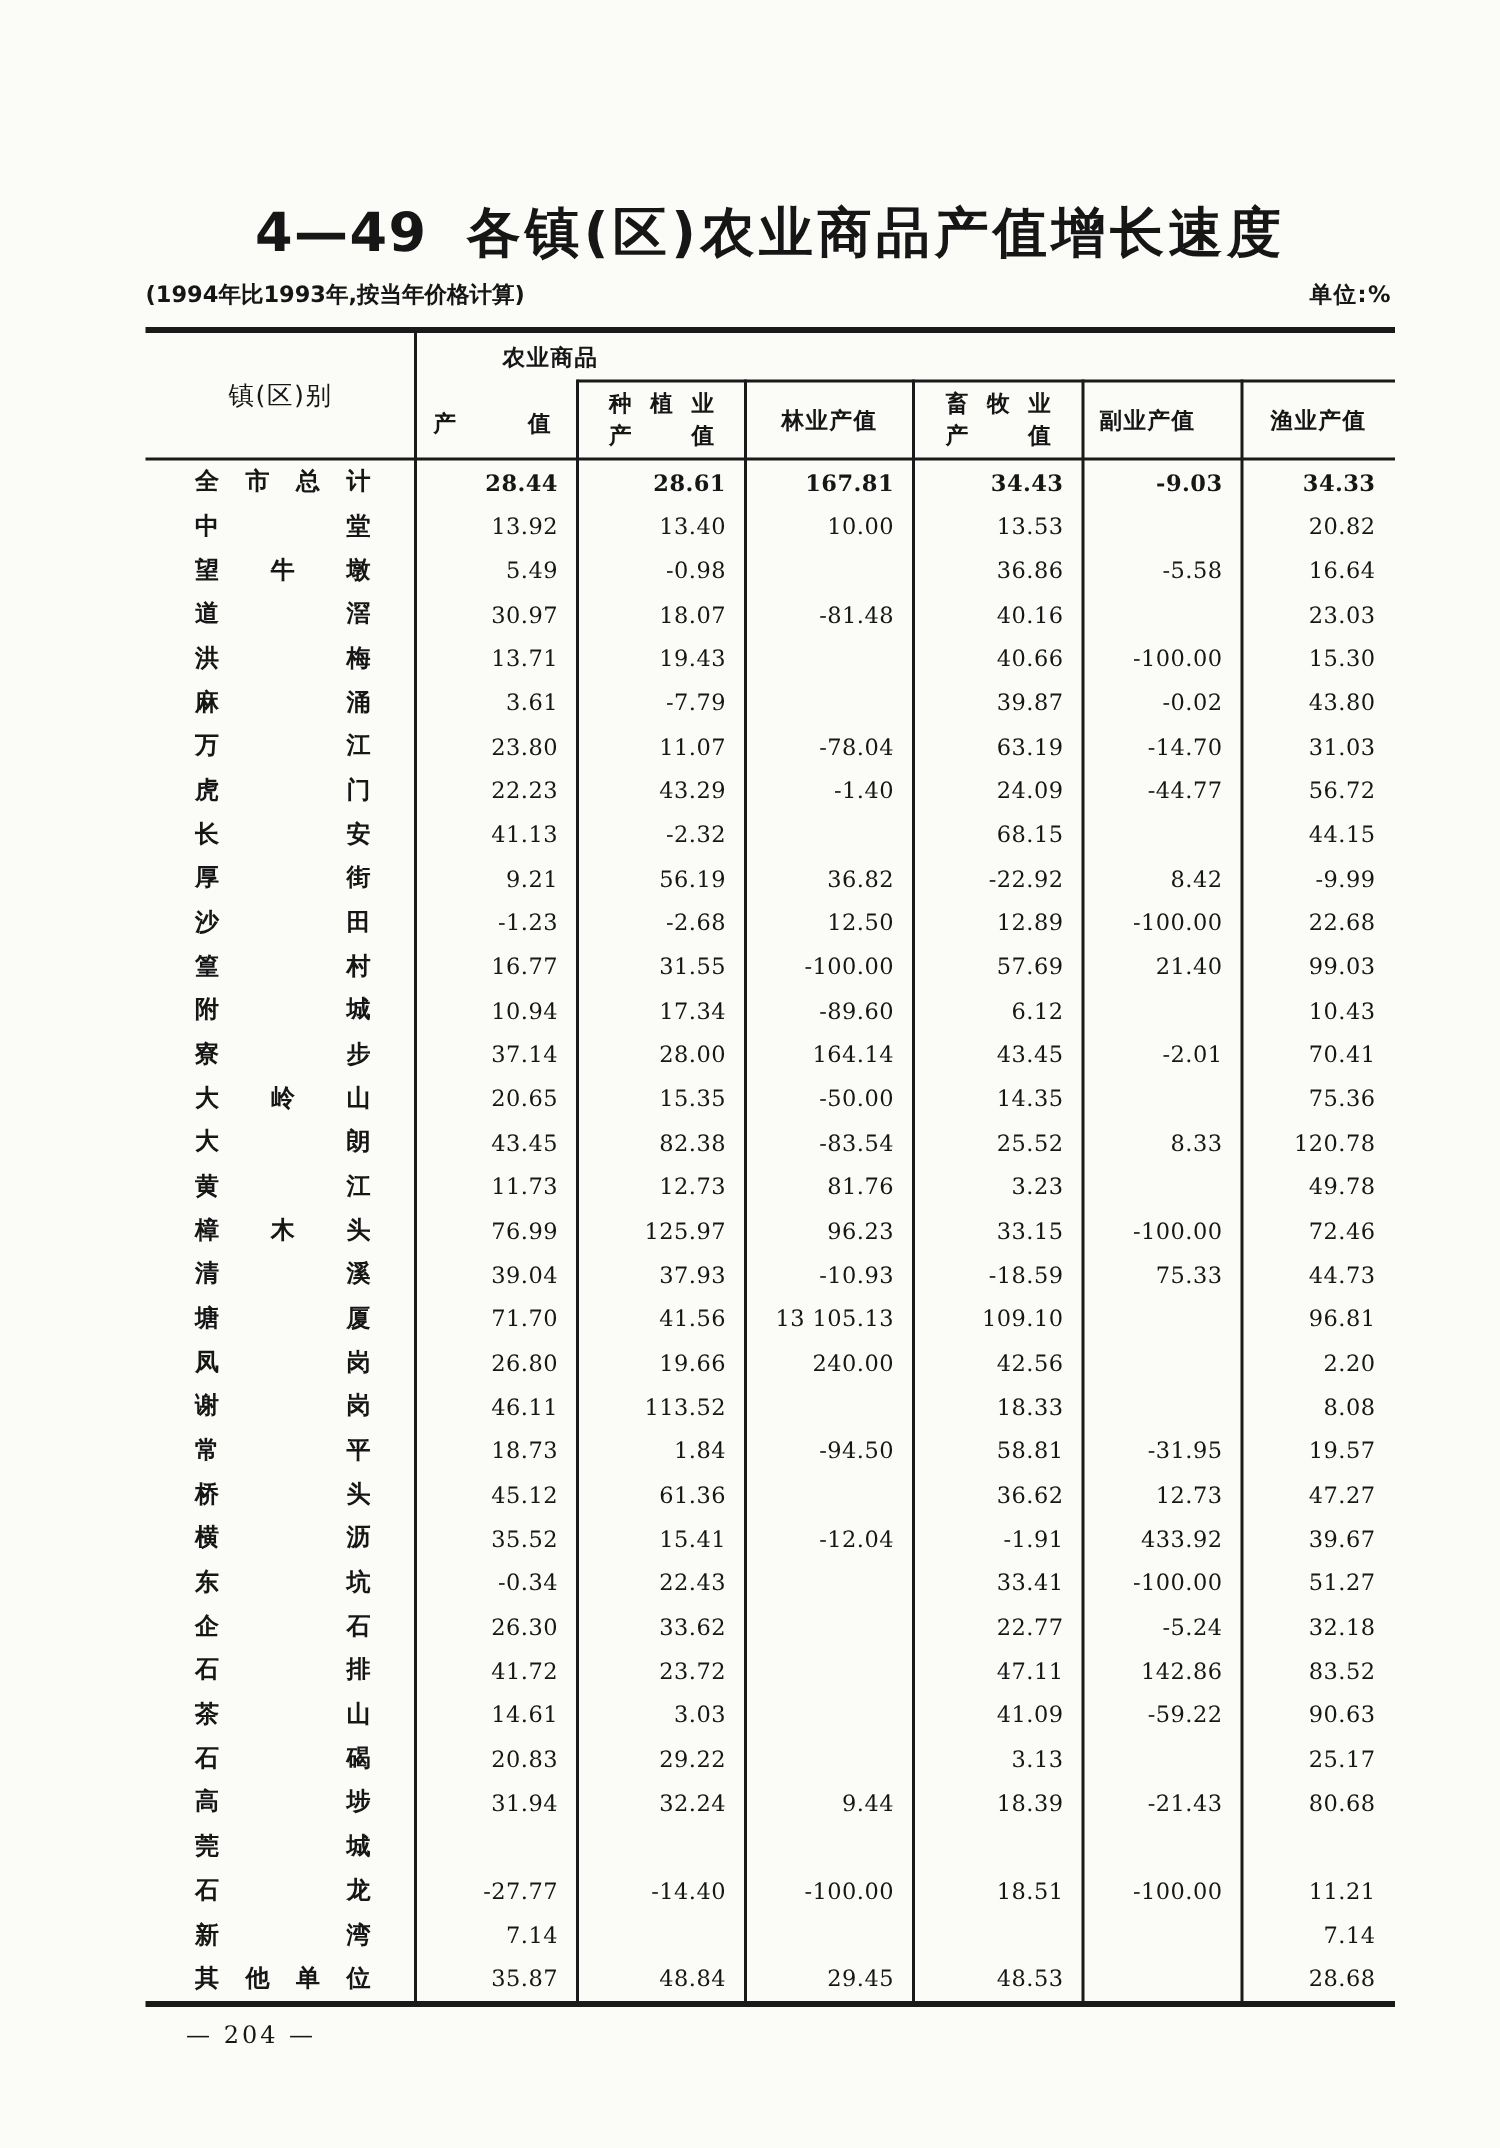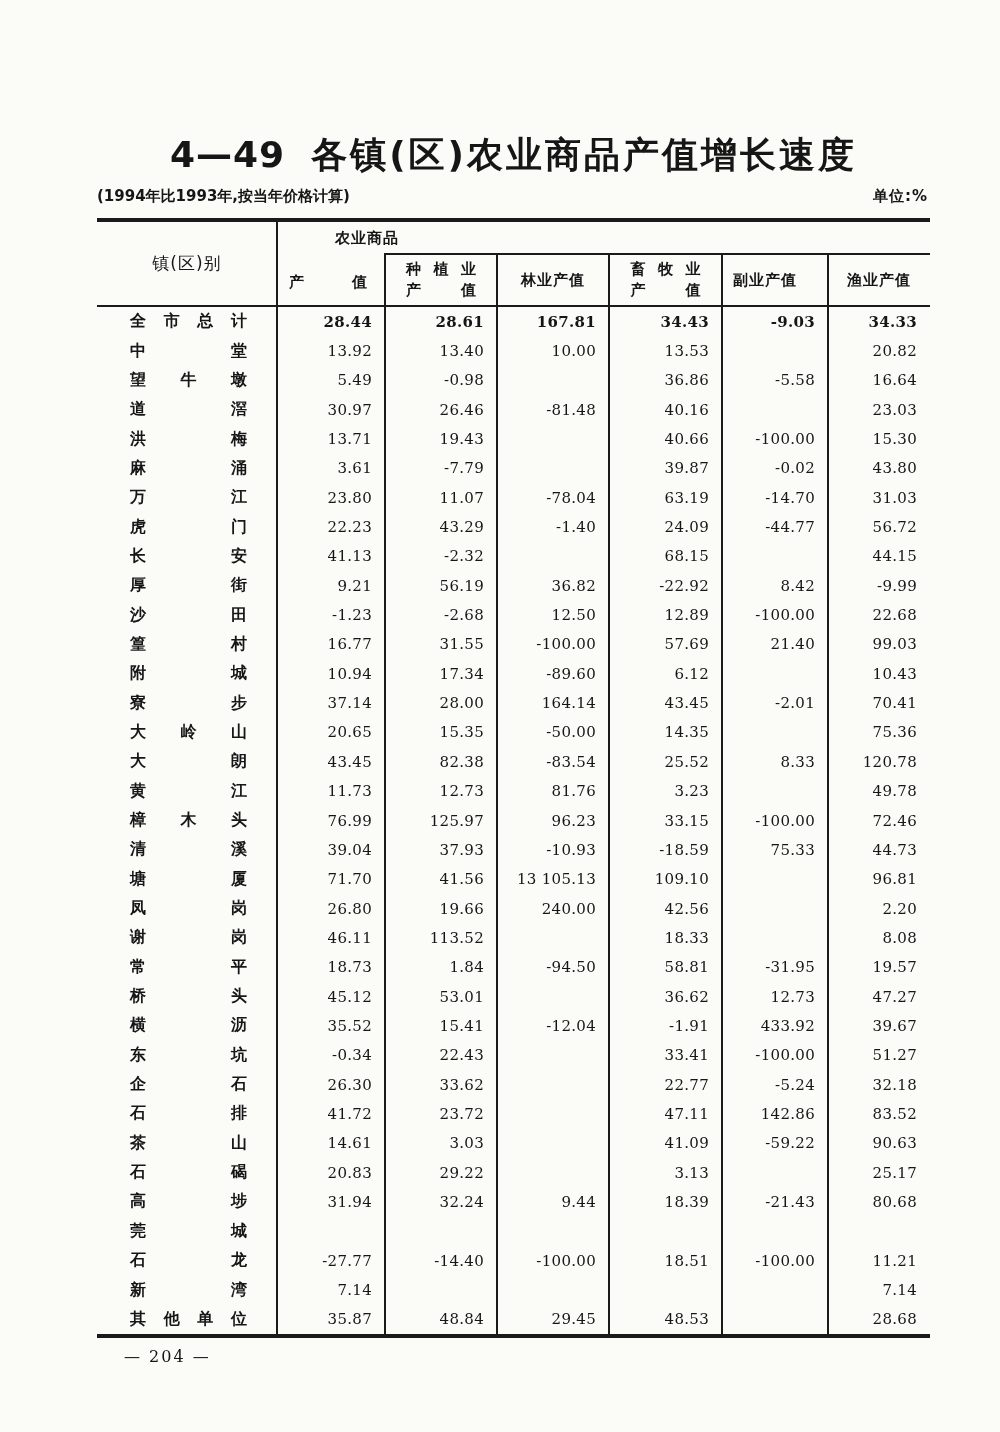--- a/index.html
+++ b/index.html
@@ -223,21 +223,21 @@
         <div class="num-cell">16.64</div>
       </div>
       <div class="trow">
         <div class="name-cell">
           <span class="name-inner">
             <span>道</span>
             <span>滘</span>
           </span>
         </div>
         <div class="num-cell">30.97</div>
-        <div class="num-cell">26.46</div>
+        <div class="num-cell">18.07</div>
         <div class="num-cell">-81.48</div>
         <div class="num-cell">40.16</div>
         <div class="num-cell"></div>
         <div class="num-cell">23.03</div>
       </div>
       <div class="trow">
         <div class="name-cell">
           <span class="name-inner">
             <span>洪</span>
             <span>梅</span>
@@ -505,21 +505,21 @@
         <div class="num-cell">19.57</div>
       </div>
       <div class="trow">
         <div class="name-cell">
           <span class="name-inner">
             <span>桥</span>
             <span>头</span>
           </span>
         </div>
         <div class="num-cell">45.12</div>
-        <div class="num-cell">53.01</div>
+        <div class="num-cell">61.36</div>
         <div class="num-cell"></div>
         <div class="num-cell">36.62</div>
         <div class="num-cell">12.73</div>
         <div class="num-cell">47.27</div>
       </div>
       <div class="trow">
         <div class="name-cell">
           <span class="name-inner">
             <span>横</span>
             <span>沥</span>

